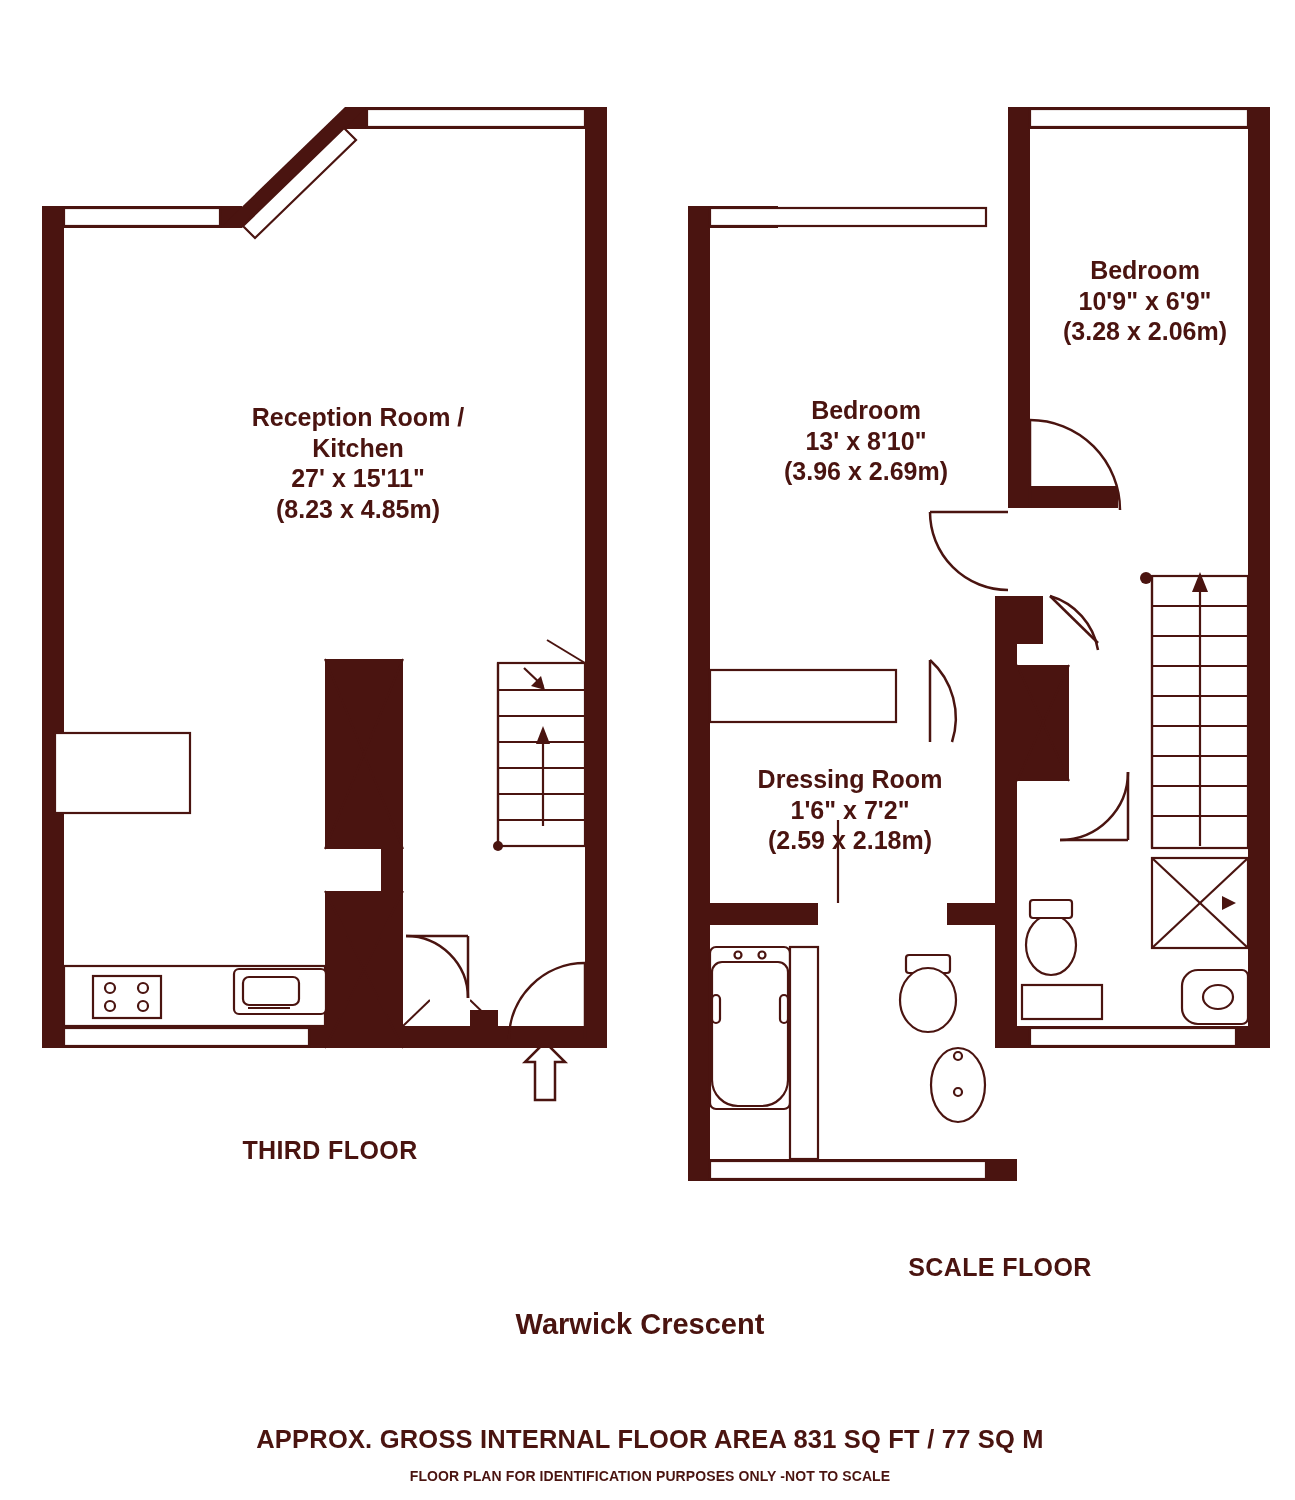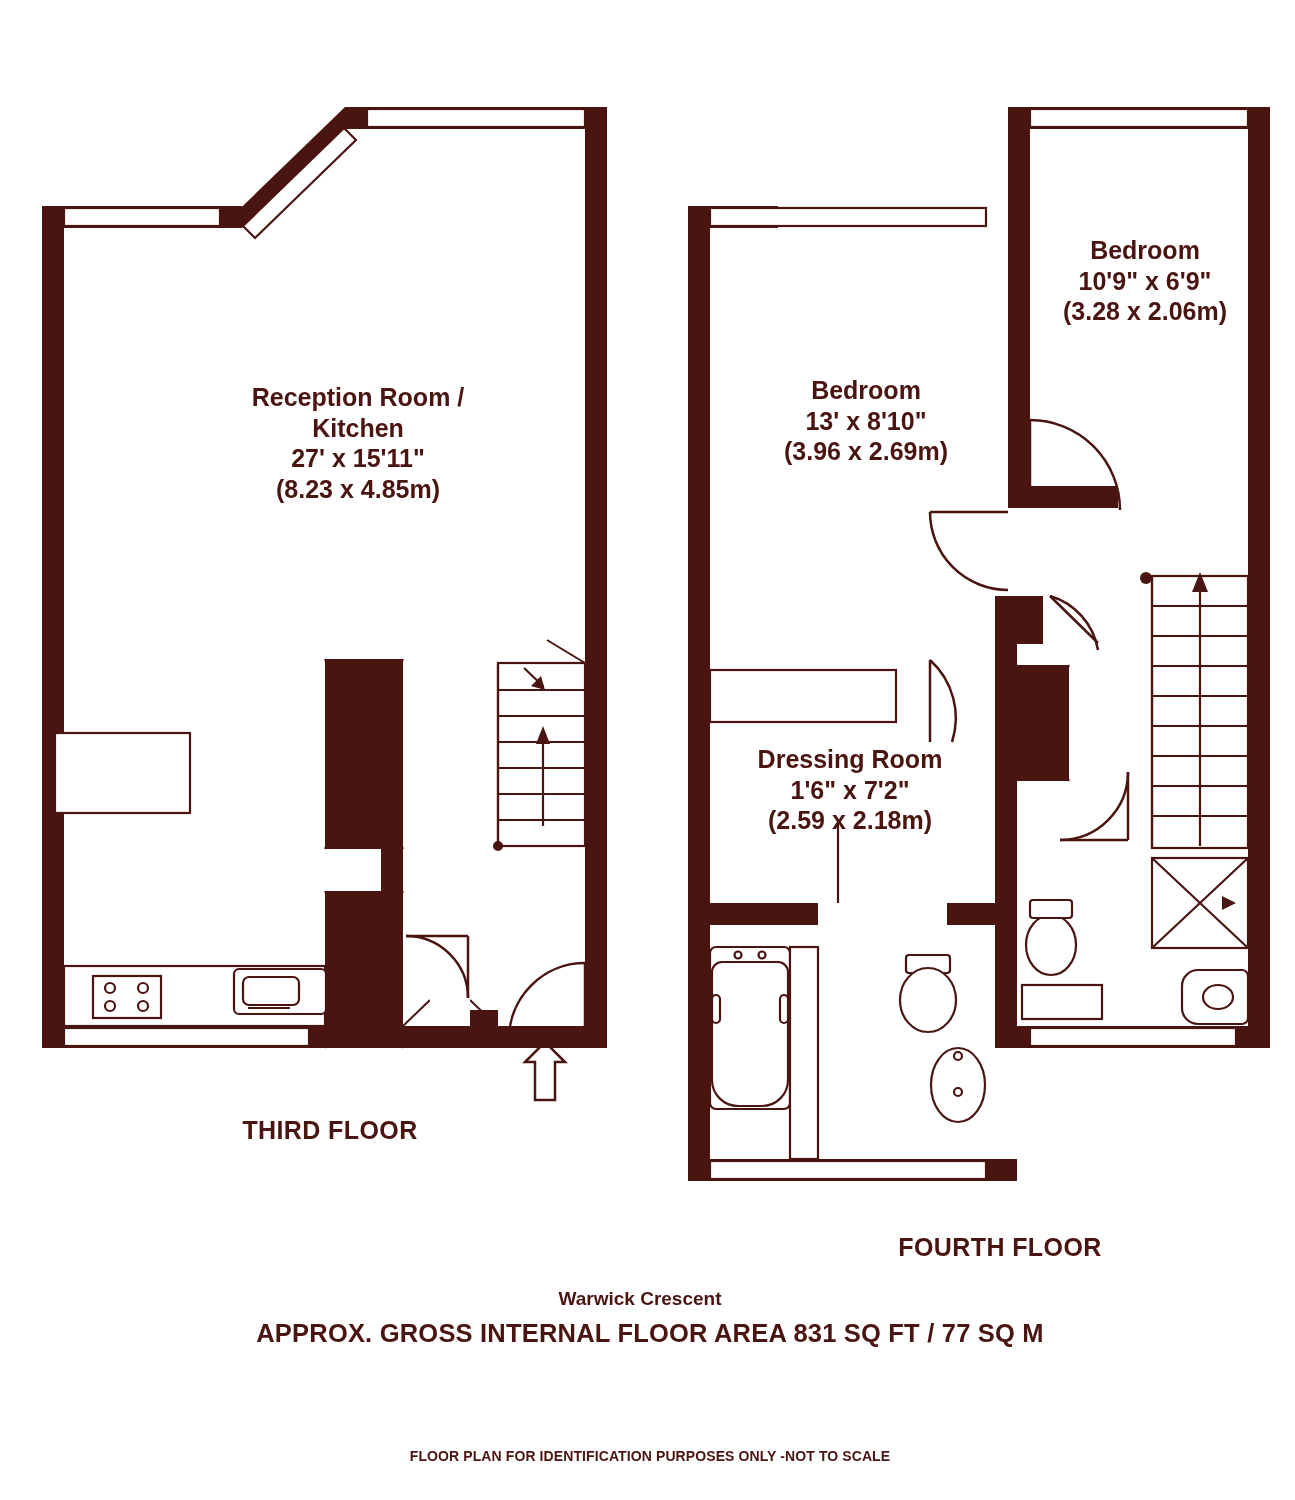--- a/index.html
+++ b/index.html
@@ -21,35 +21,36 @@
     width: 1295px;
     height: 1500px;
   }
   .label {
     position: absolute;
     text-align: center;
     font-weight: bold;
     color: #4a1410;
     line-height: 1.22;
     white-space: pre;
+    margin-top: 20px;
   }
   .room-label { font-size: 25px; }
   .floor-label { font-size: 25px; letter-spacing: 0.4px; }
-  .addr-label { font-size: 19px; }
+  .addr-label { font-size: 29px; }
   .area-label { font-size: 25.5px; letter-spacing: 0.2px; }
   .note-label { font-size: 14px; font-weight: bold; letter-spacing: 0.1px; }
 
   #lbl-reception { left: 148px; top: 382px; width: 420px; }
   #lbl-bedroom1  { left: 706px; top: 375px; width: 320px; }
   #lbl-bedroom2  { left: 1000px; top: 235px; width: 290px; }
   #lbl-dressing  { left: 690px; top: 744px; width: 320px; }
   #lbl-third     { left: 130px; top: 1115px; width: 400px; text-align: center; }
   #lbl-fourth    { left: 800px; top: 1232px; width: 400px; }
   #lbl-address   { left: 340px; top: 1287px; width: 600px; }
-  #lbl-area      { left: 90px; top: 1318px; width: 1120px; }
+  #lbl-area      { left: 90px; top: 1404px; width: 1120px; }
   #lbl-note      { left: 90px; top: 1448px; width: 1120px; }
 </style>
 </head>
 <body>
 
 <div class="plan">
 <svg width="1295" height="1500" viewBox="0 0 1295 1500" xmlns="http://www.w3.org/2000/svg">
   <g>
 
     <g fill="#4a1410">
@@ -294,16 +295,16 @@
 <div class="label room-label" id="lbl-bedroom1">Bedroom
 13' x 8'10"
 (3.96 x 2.69m)</div>
 <div class="label room-label" id="lbl-bedroom2">Bedroom
 10'9" x 6'9"
 (3.28 x 2.06m)</div>
 <div class="label room-label" id="lbl-dressing">Dressing Room
 1'6" x 7'2"
 (2.59 x 2.18m)</div>
 <div class="label floor-label" id="lbl-third">THIRD FLOOR</div>
-<div class="label floor-label" id="lbl-fourth">FOURTH FLOOR</div>
+<div class="label floor-label" id="lbl-fourth">SCALE FLOOR</div>
 <div class="label addr-label" id="lbl-address">Warwick Crescent</div>
 <div class="label area-label" id="lbl-area">APPROX. GROSS INTERNAL FLOOR AREA 831 SQ FT / 77 SQ M</div>
 <div class="label note-label" id="lbl-note">FLOOR PLAN FOR IDENTIFICATION PURPOSES ONLY -NOT TO SCALE</div>
 
 </body></html>

